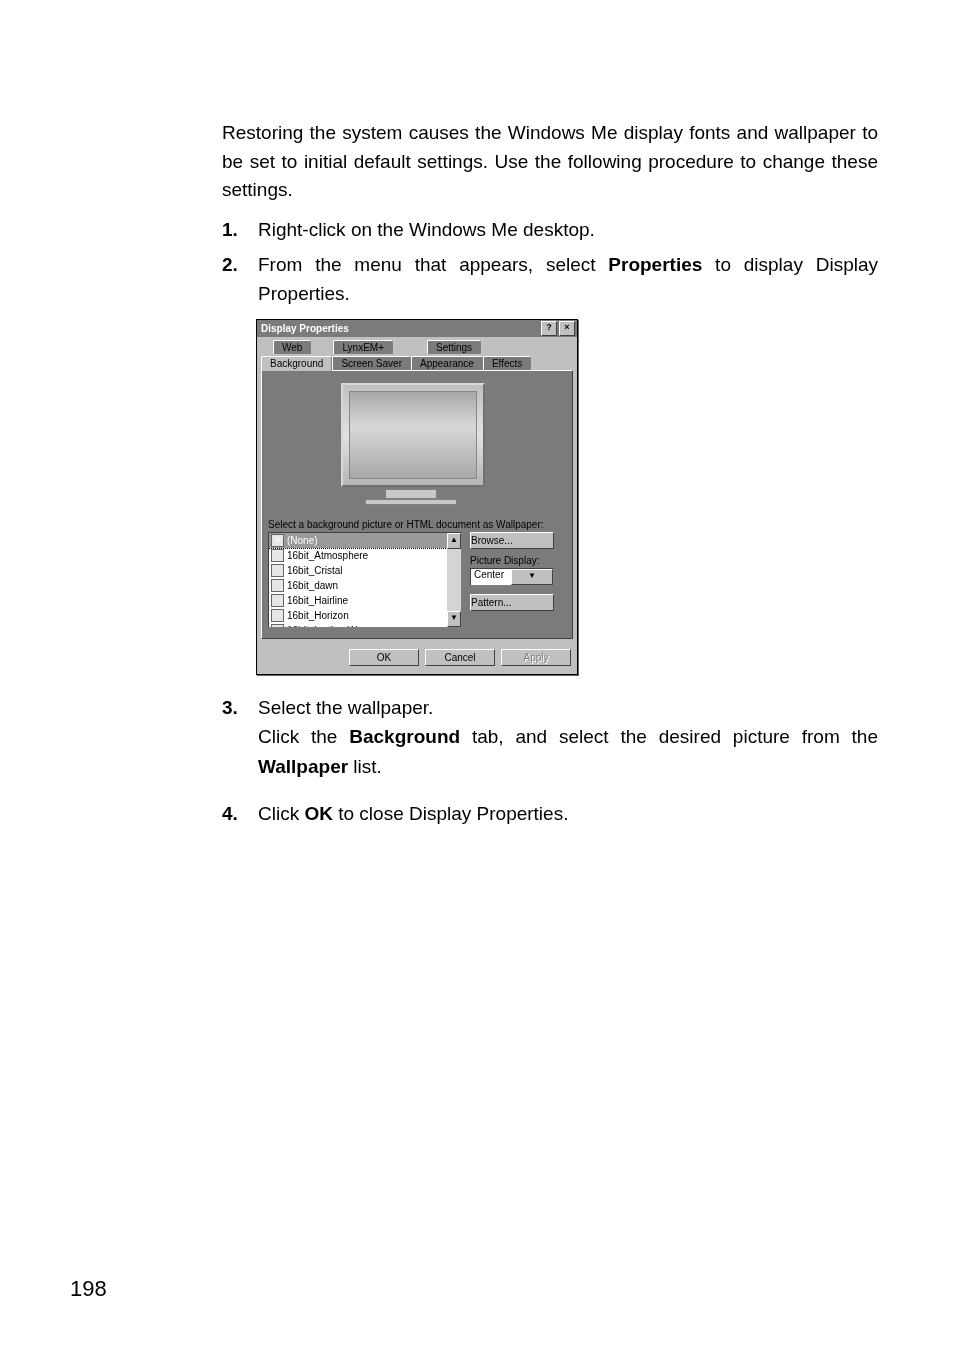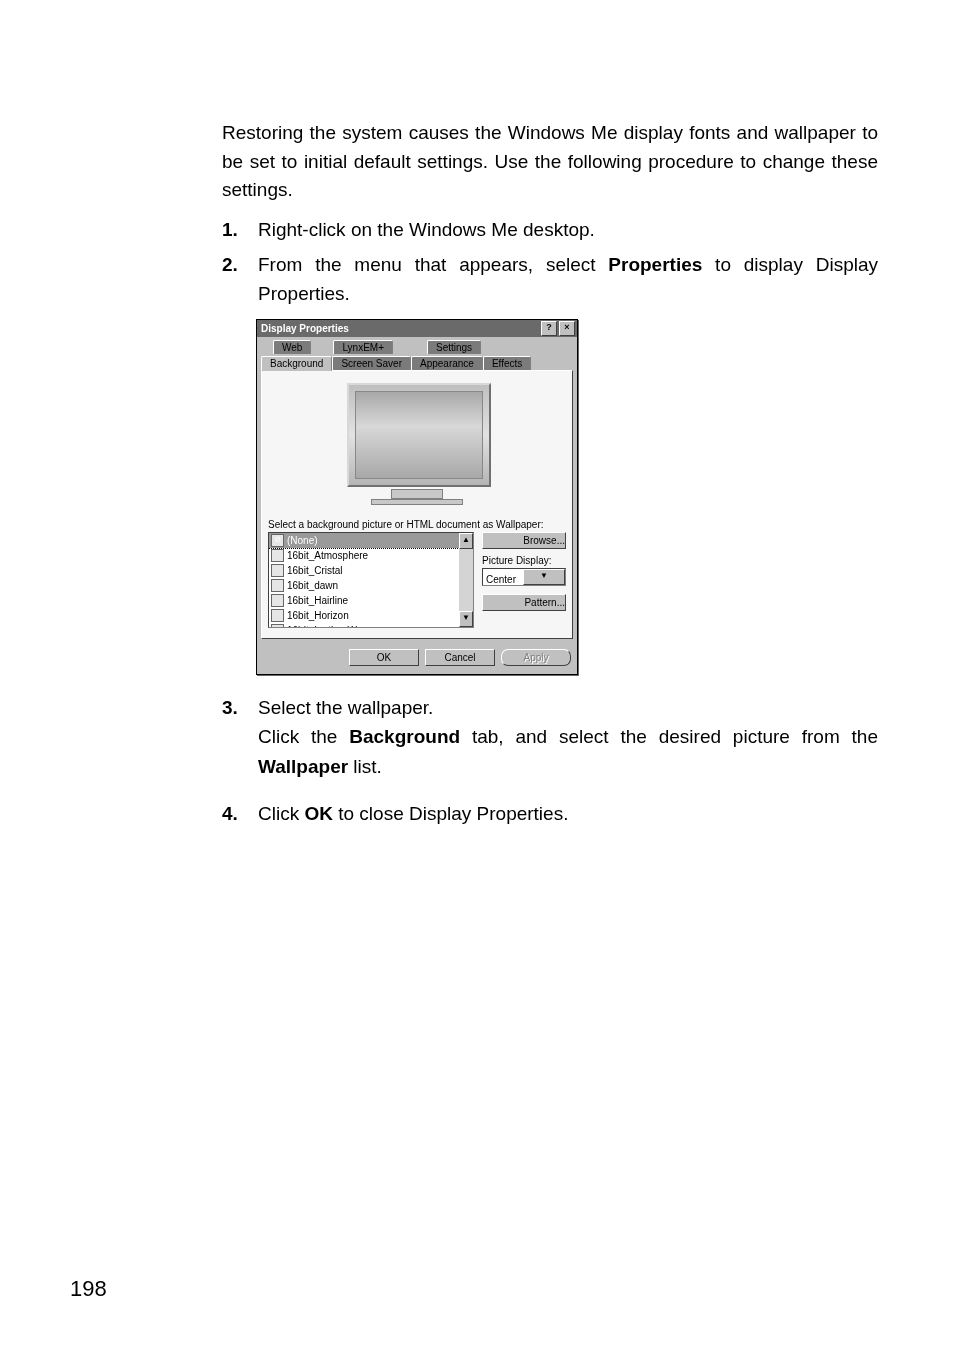--- a/index.html
+++ b/index.html
@@ -65,21 +65,21 @@
     width: 320px;
     border: 1px solid #000;
     box-shadow: 1px 1px 0 #666;
     font-family: Tahoma, Arial, sans-serif;
     font-size: 10px;
     color: #000;
     background: #c0c0c0;
     filter: grayscale(100%);
   }
   .titlebar {
-    background: #4d7c0f;
+    background: #3b82f6;
     color: #fff;
     display: flex;
     align-items: center;
     height: 17px;
     padding: 0 2px 0 4px;
     font-weight: bold;
   }
   .titlebar .t { flex: 1; font-size: 10px; }
   .tb-btn {
     width: 14px; height: 13px;
@@ -115,22 +115,22 @@
     background: #c0c0c0;
     border-bottom: 1px solid #c0c0c0;
     margin-bottom: -1px;
   }
   .tabs-row.row2 { margin-top: -1px; }
   .tab-pane {
     margin: 0 4px 4px 4px;
     border: 1px solid #fff;
     border-right-color: #404040;
     border-bottom-color: #404040;
-    background: #fef9c3;
-    padding: 6px 6px 10px 6px;
+    background: #3b82f6;
+    padding: 6px 18px 10px 6px;
   }
   .monitor {
     width: 140px;
     margin: 6px auto 4px auto;
   }
   .monitor-screen {
     width: 140px; height: 100px;
     border: 2px solid #d8d8d8;
     border-right-color: #707070;
     border-bottom-color: #707070;
@@ -218,33 +218,33 @@
   }
   .btn {
     display: block;
     width: 100%;
     box-sizing: border-box;
     background: #c0c0c0;
     border: 1px solid #fff;
     border-right-color: #404040;
     border-bottom-color: #404040;
     padding: 2px 0;
-    text-align: right;
+    text-align: left;
     margin-bottom: 6px;
     font-size: 10px;
   }
   .sidecol .lbl { margin: 2px 0; }
   .combo {
     display: flex;
     border: 1px solid #808080;
     border-top-color: #404040;
     border-left-color: #404040;
     background: #fff;
     height: 16px;
-    align-items: flex-end;
+    align-items: flex-start;
     margin-bottom: 8px;
   }
   .combo span { flex:1; padding: 0 3px; font-size: 10px; }
   .combo .dd {
     width: 14px; height: 14px;
     background: #c0c0c0;
     border: 1px solid #fff;
     border-right-color: #404040;
     border-bottom-color: #404040;
     font-size: 8px;
@@ -260,21 +260,21 @@
   .dlg-buttons .bt {
     width: 68px;
     background: #c0c0c0;
     border: 1px solid #fff;
     border-right-color: #404040;
     border-bottom-color: #404040;
     padding: 2px 0;
     text-align: center;
     font-size: 10px;
   }
-  .dlg-buttons .bt.disabled { color: #808080; text-shadow: 1px 1px 0 #fff; border-radius: 7px; }
+  .dlg-buttons .bt.disabled { color: #808080; text-shadow: 1px 1px 0 #fff; }
 
   .page-num {
     position: absolute;
     left: 70px;
     bottom: 50px;
     font-size: 22px;
   }
 </style>
 </head>
 <body>

